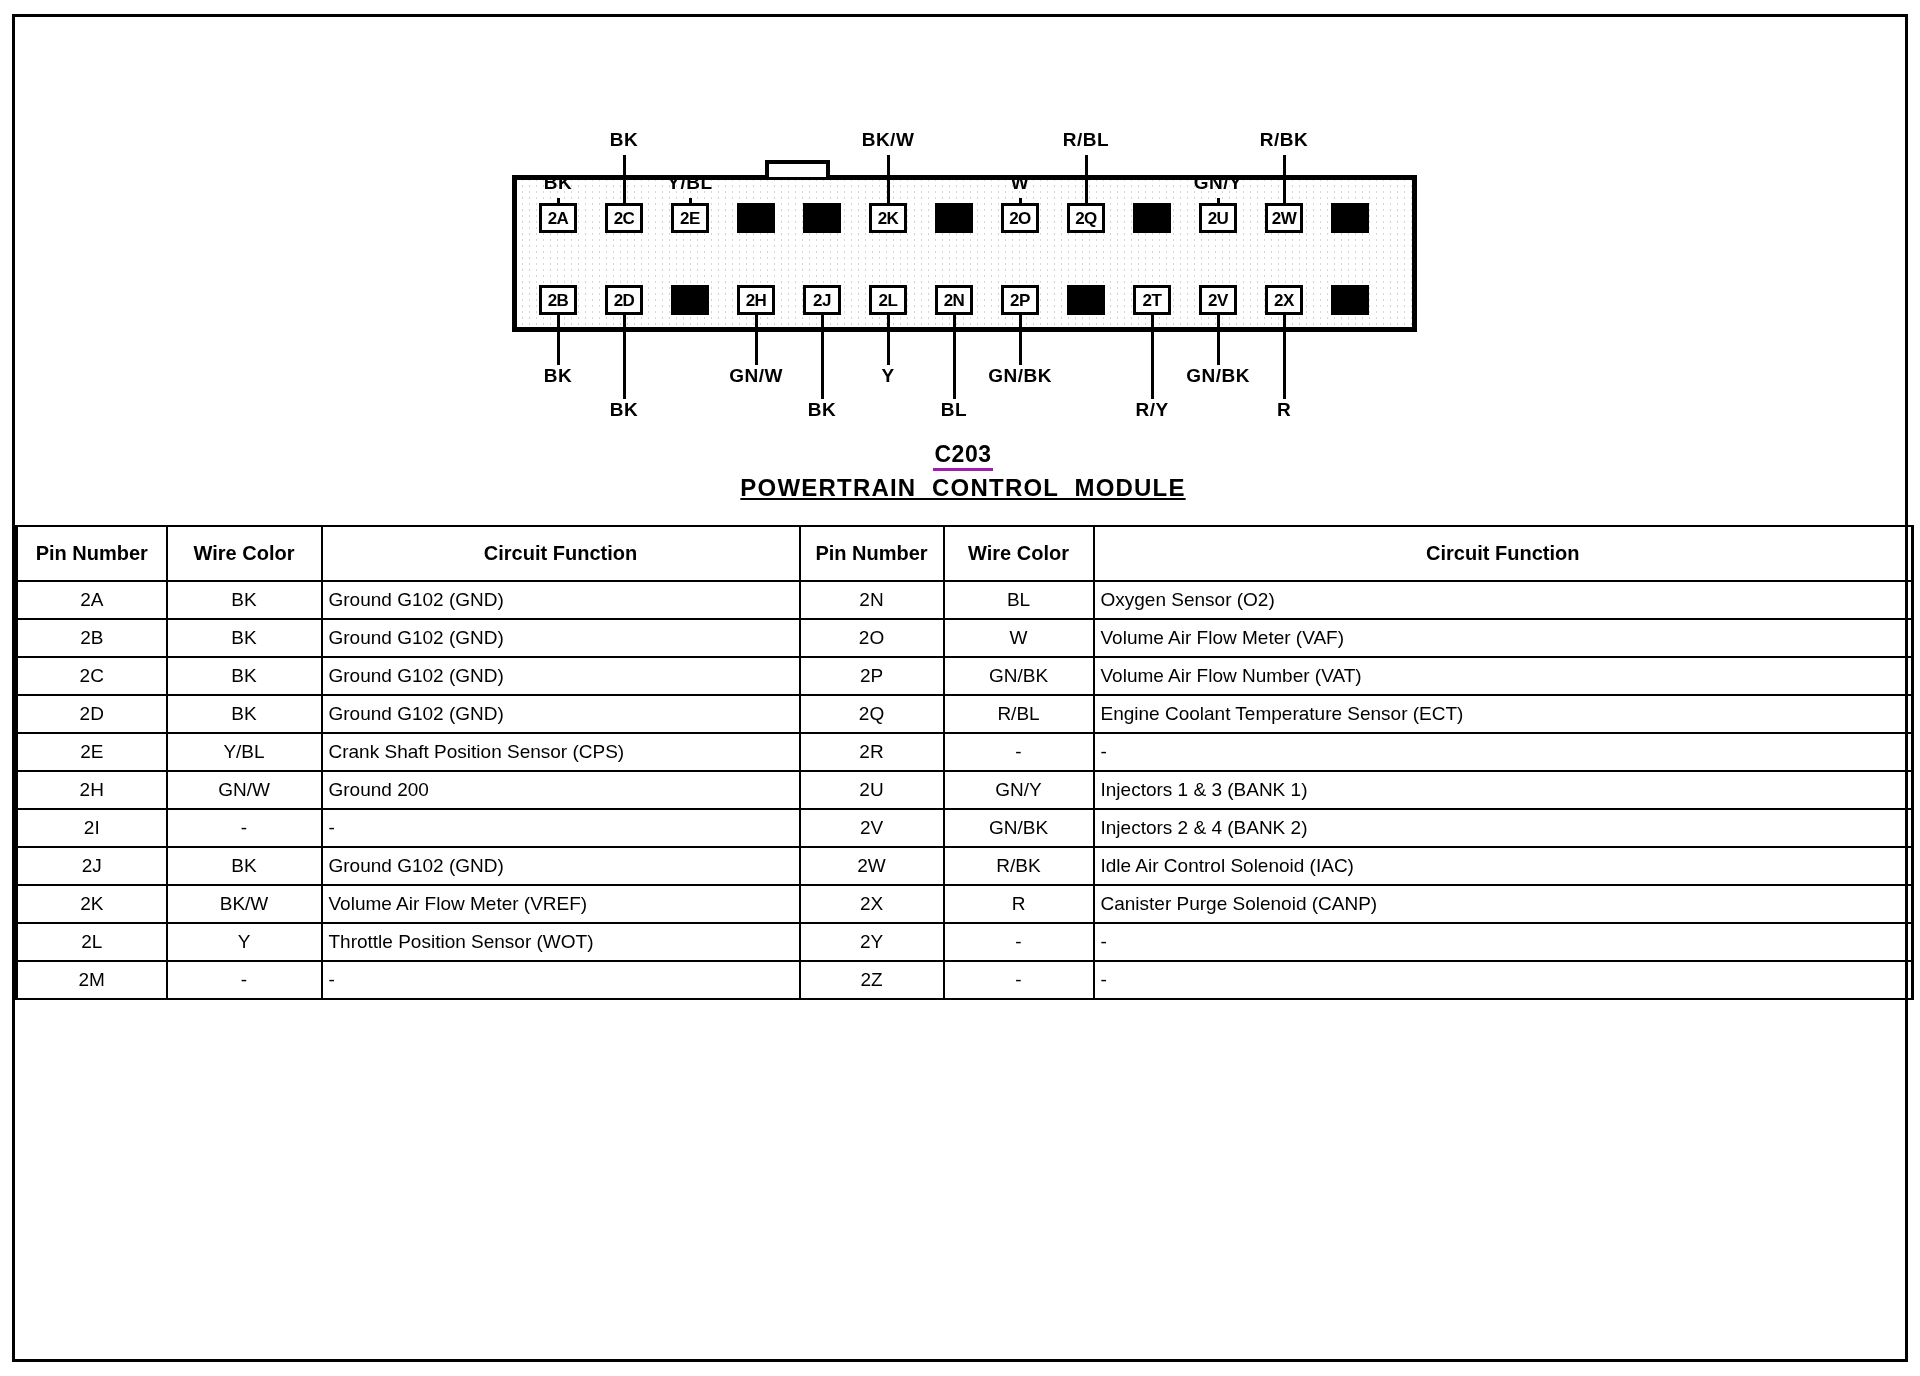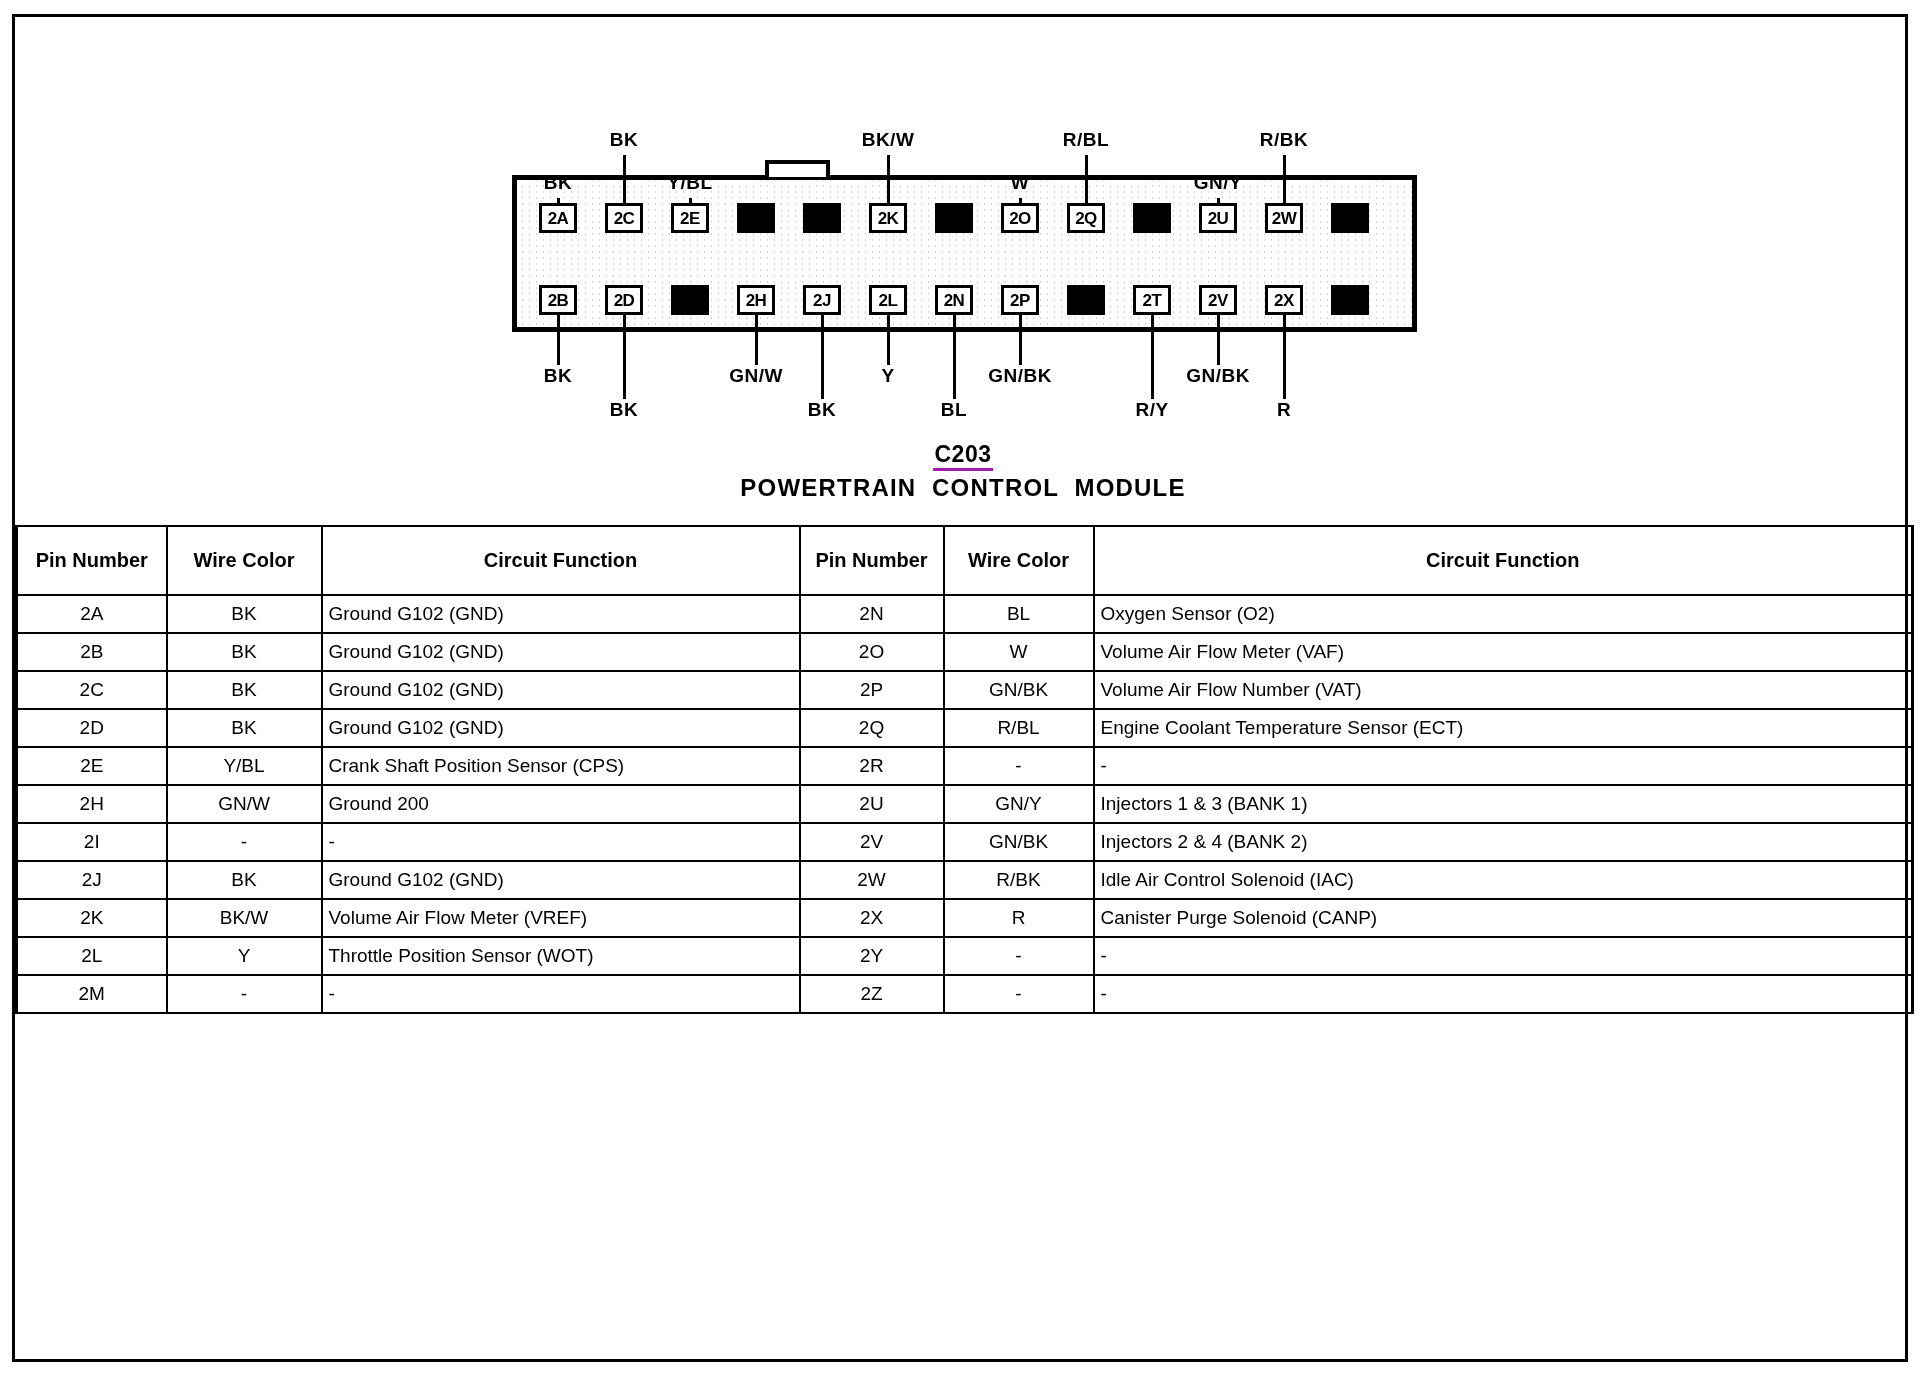--- a/index.html
+++ b/index.html
@@ -131,20 +131,21 @@
     display: inline-block;
     padding: 0 2px 1px 2px;
     line-height: 26px;
   }
   #caption-name {
     font-size: 24px;
     font-weight: bold;
     letter-spacing: 1.2px;
     margin-top: 3px;
     white-space: pre;
+    text-decoration: underline;
   }
 
   
   #pin-table-wrap {
     position: absolute;
     left: 0px;
     top: 508px;
     width: 1896px;
   }
   table.pin-table {
@@ -157,21 +158,21 @@
     border: 2px solid #000;
     height: 38px;
     padding: 0 6px;
     font-size: 19px;
     vertical-align: middle;
     box-sizing: border-box;
   }
   table.pin-table th {
     font-weight: bold;
     text-align: center;
-    height: 69px;
+    height: 55px;
     font-size: 20px;
   }
   td.c-pin   { text-align: center; font-size: 19px; }
   td.c-color { text-align: center; font-size: 19px; }
   td.c-func  { text-align: left;   font-size: 19px; padding-left: 12px; }
 
   col.w-pin   { width: 150px; }
   col.w-color { width: 155px; }
   col.w-func  { width: 478px; }
   col.w-pin2  { width: 144px; }

